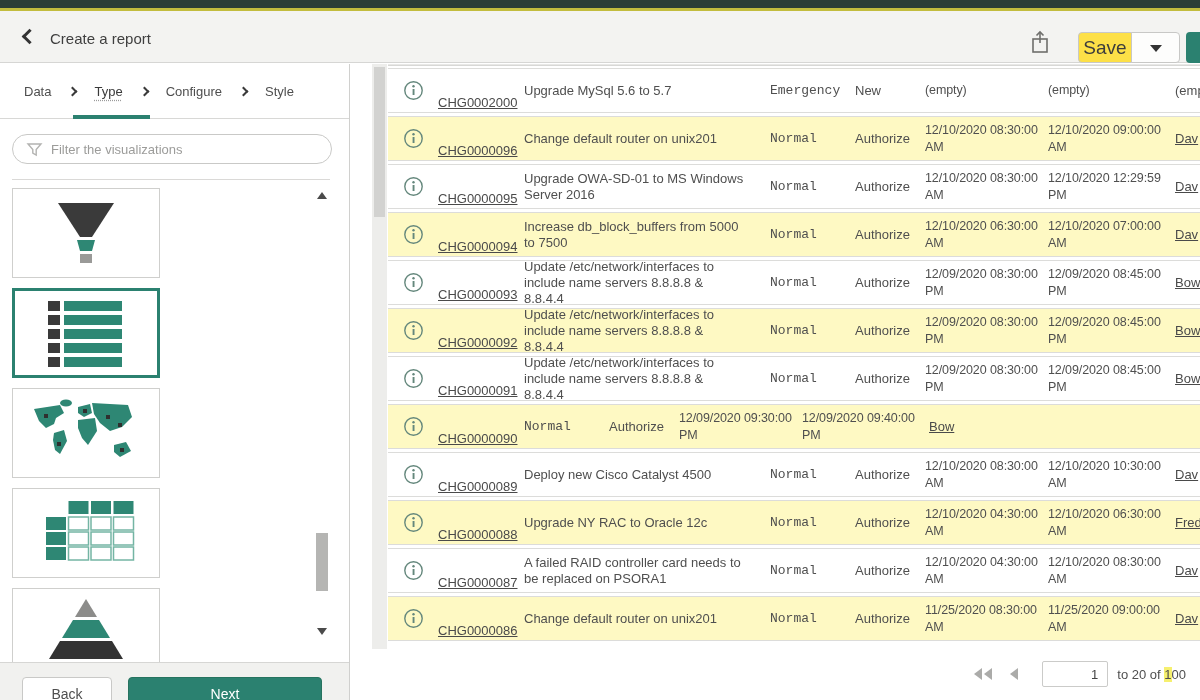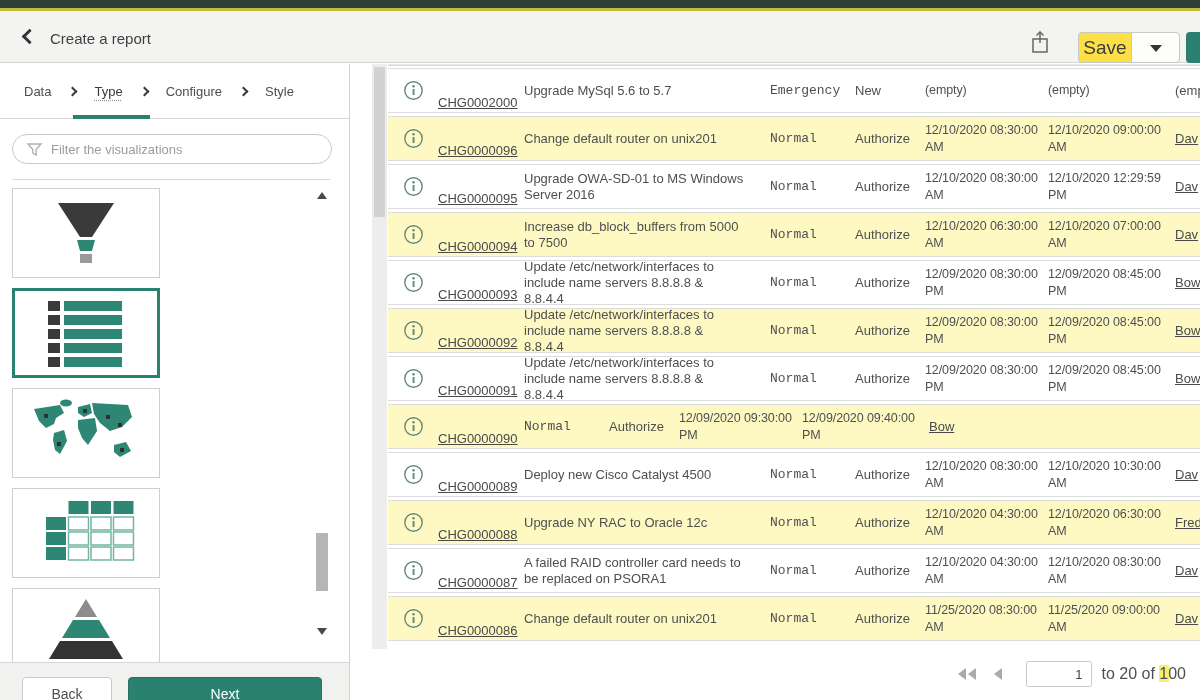--- a/index.html
+++ b/index.html
@@ -70,21 +70,21 @@
   .c-who { flex:1; min-width:0; overflow:hidden; white-space:nowrap; }
   .dline { display:block; white-space:nowrap; }
   a.cell-link, .cell-link { color:#4A4A4A; text-decoration:underline; cursor:pointer; }
 
   
   .pagination { position:absolute; right:14px; bottom:12px; height:28px; display:flex; align-items:center; }
   .pg-first { display:flex; cursor:pointer; }
   .tri-left { width:0; height:0; border:6px solid transparent; border-right:8px solid #ABABA9; border-left:none; margin-left:2px; }
   .pg-prev { margin-left:16px; cursor:pointer; display:flex; }
   .pg-input { margin-left:24px; width:66px; height:26px; border:1px solid #CBCBC9; border-radius:2px; text-align:right; padding-right:9px; font-size:13px; color:#444; font-family:"Liberation Sans",sans-serif; outline:none; }
-  .pg-label { margin-left:9px; font-size:16px; color:#4F4F4F; }
+  .pg-label { margin-left:9px; font-size:13px; color:#4F4F4F; }
   .pg-total { background:linear-gradient(90deg, rgba(245,238,95,.9) 0 38%, rgba(245,238,95,0) 38%); }
 </style>
 </head>
 <body>
 
 <div id="app">
 
   <div class="topbar"></div>
   <div class="topbar-accent"></div>
 

